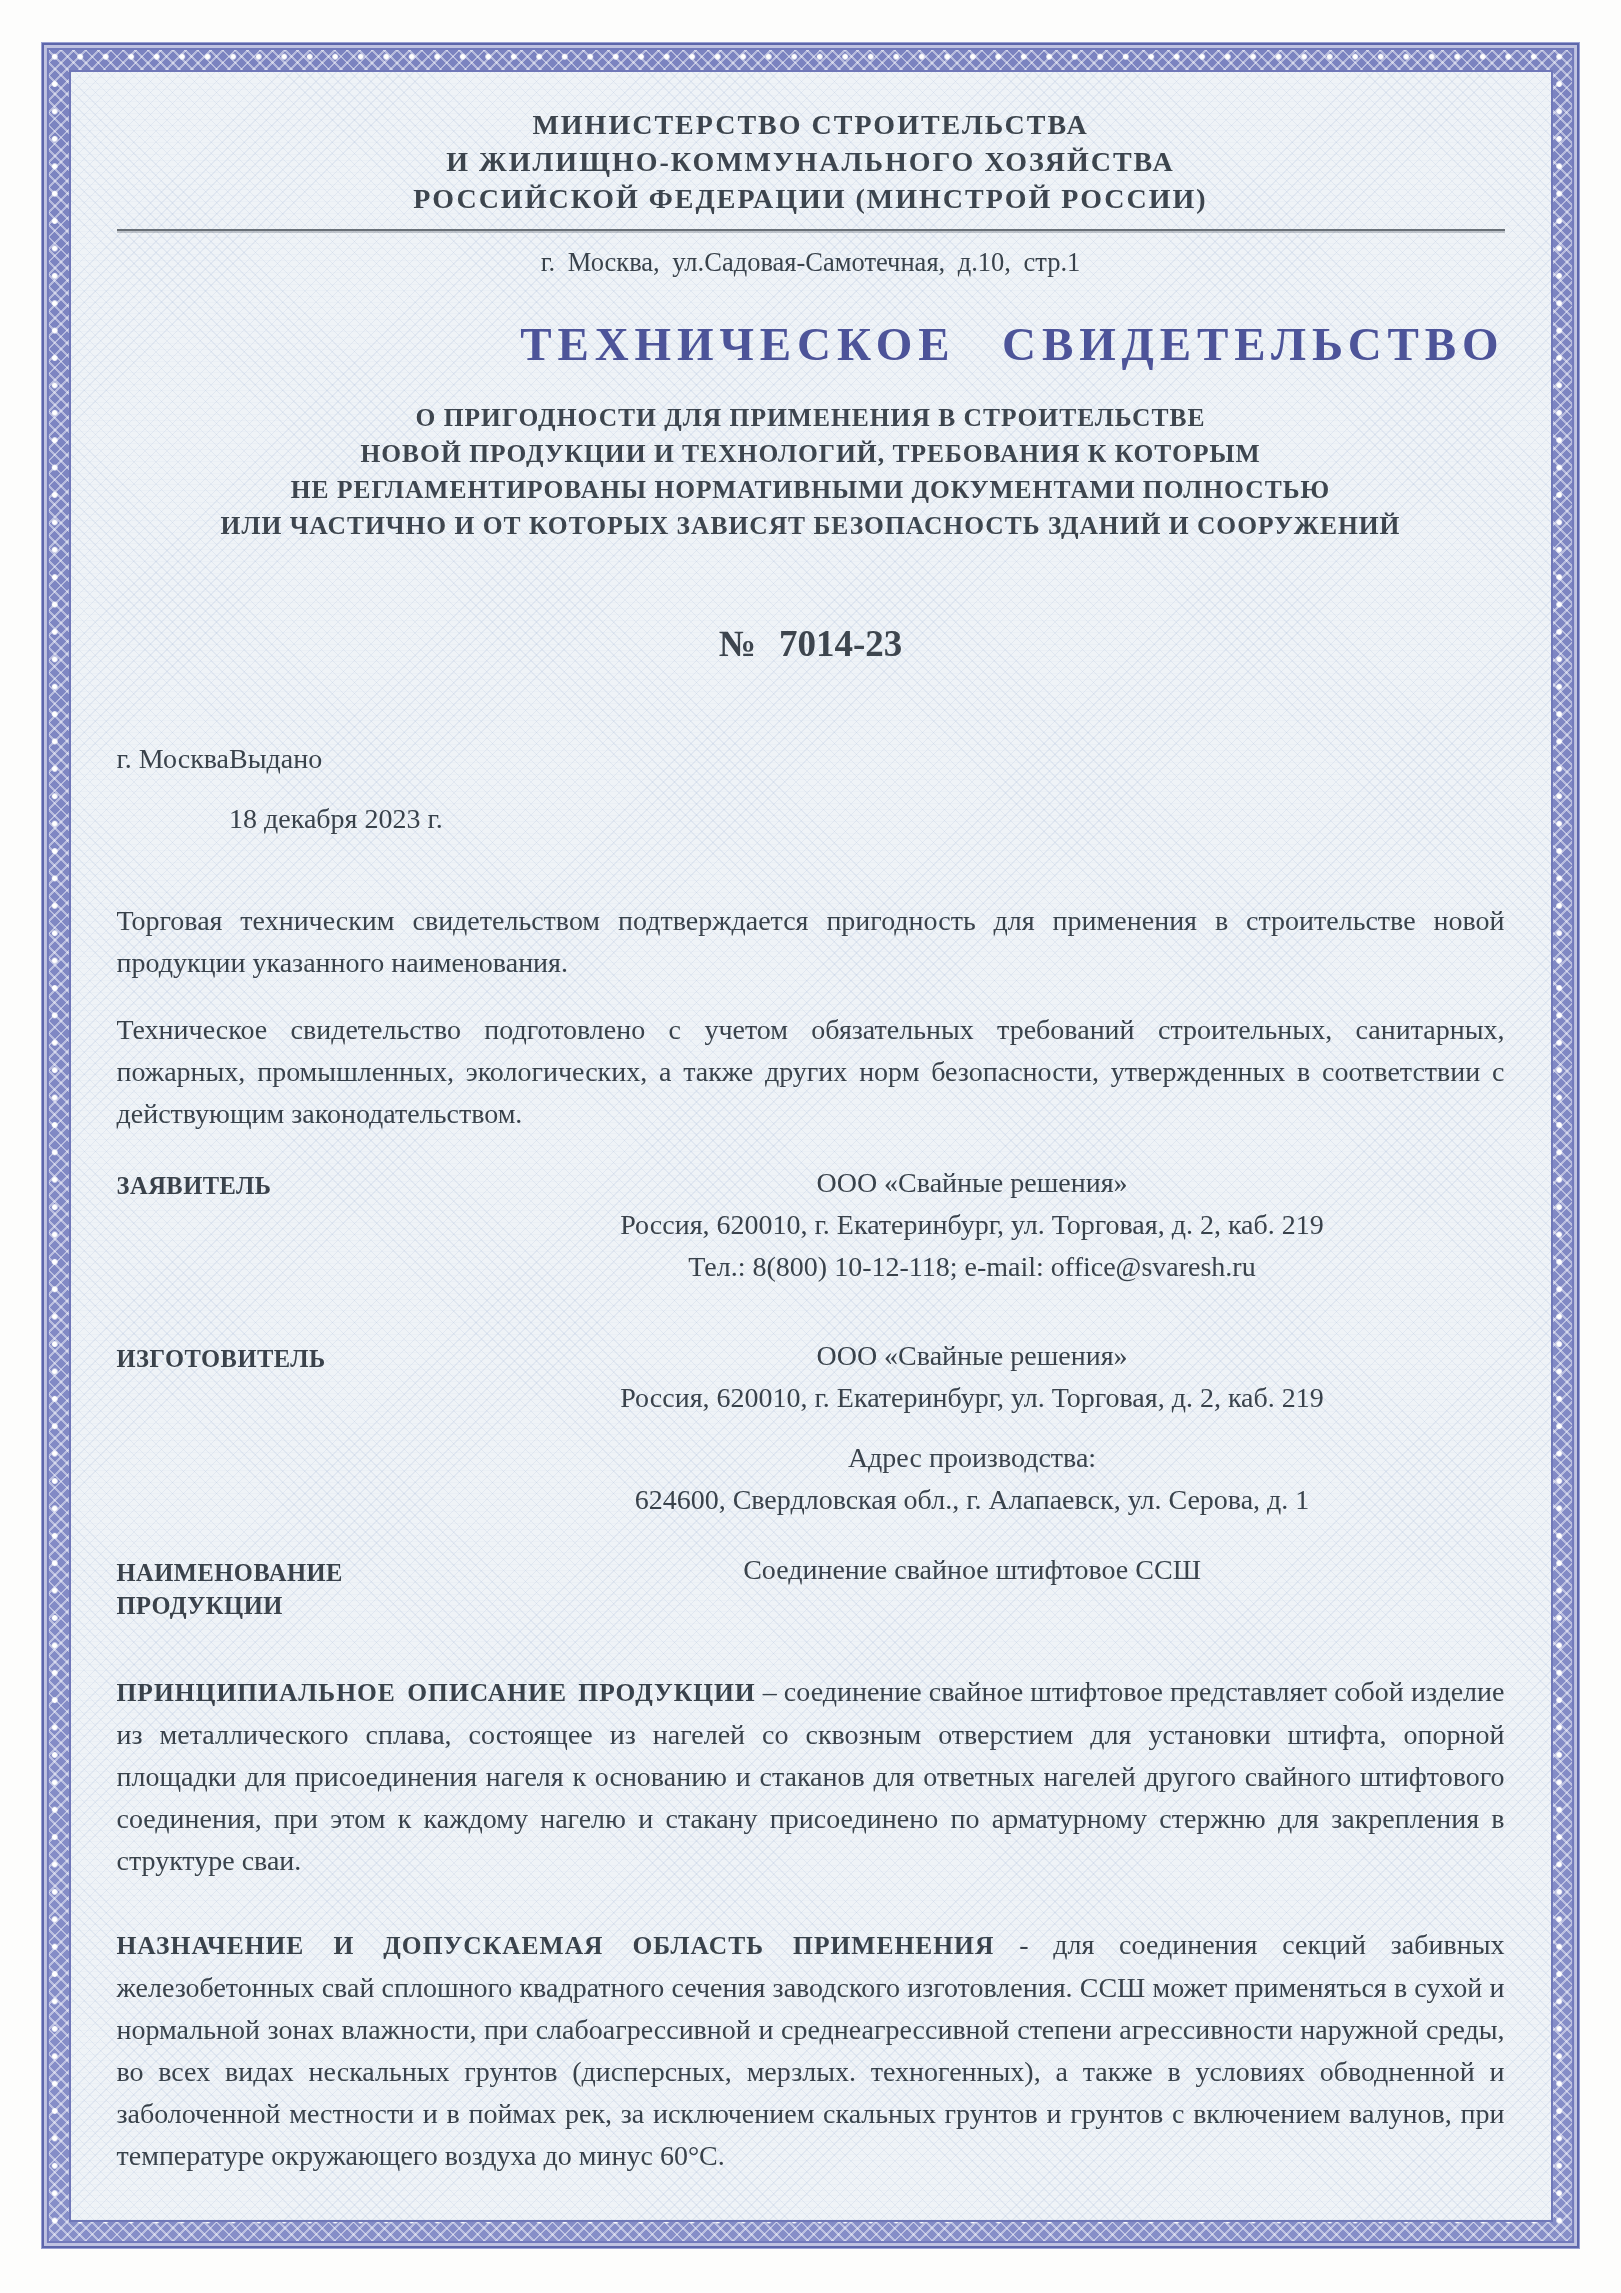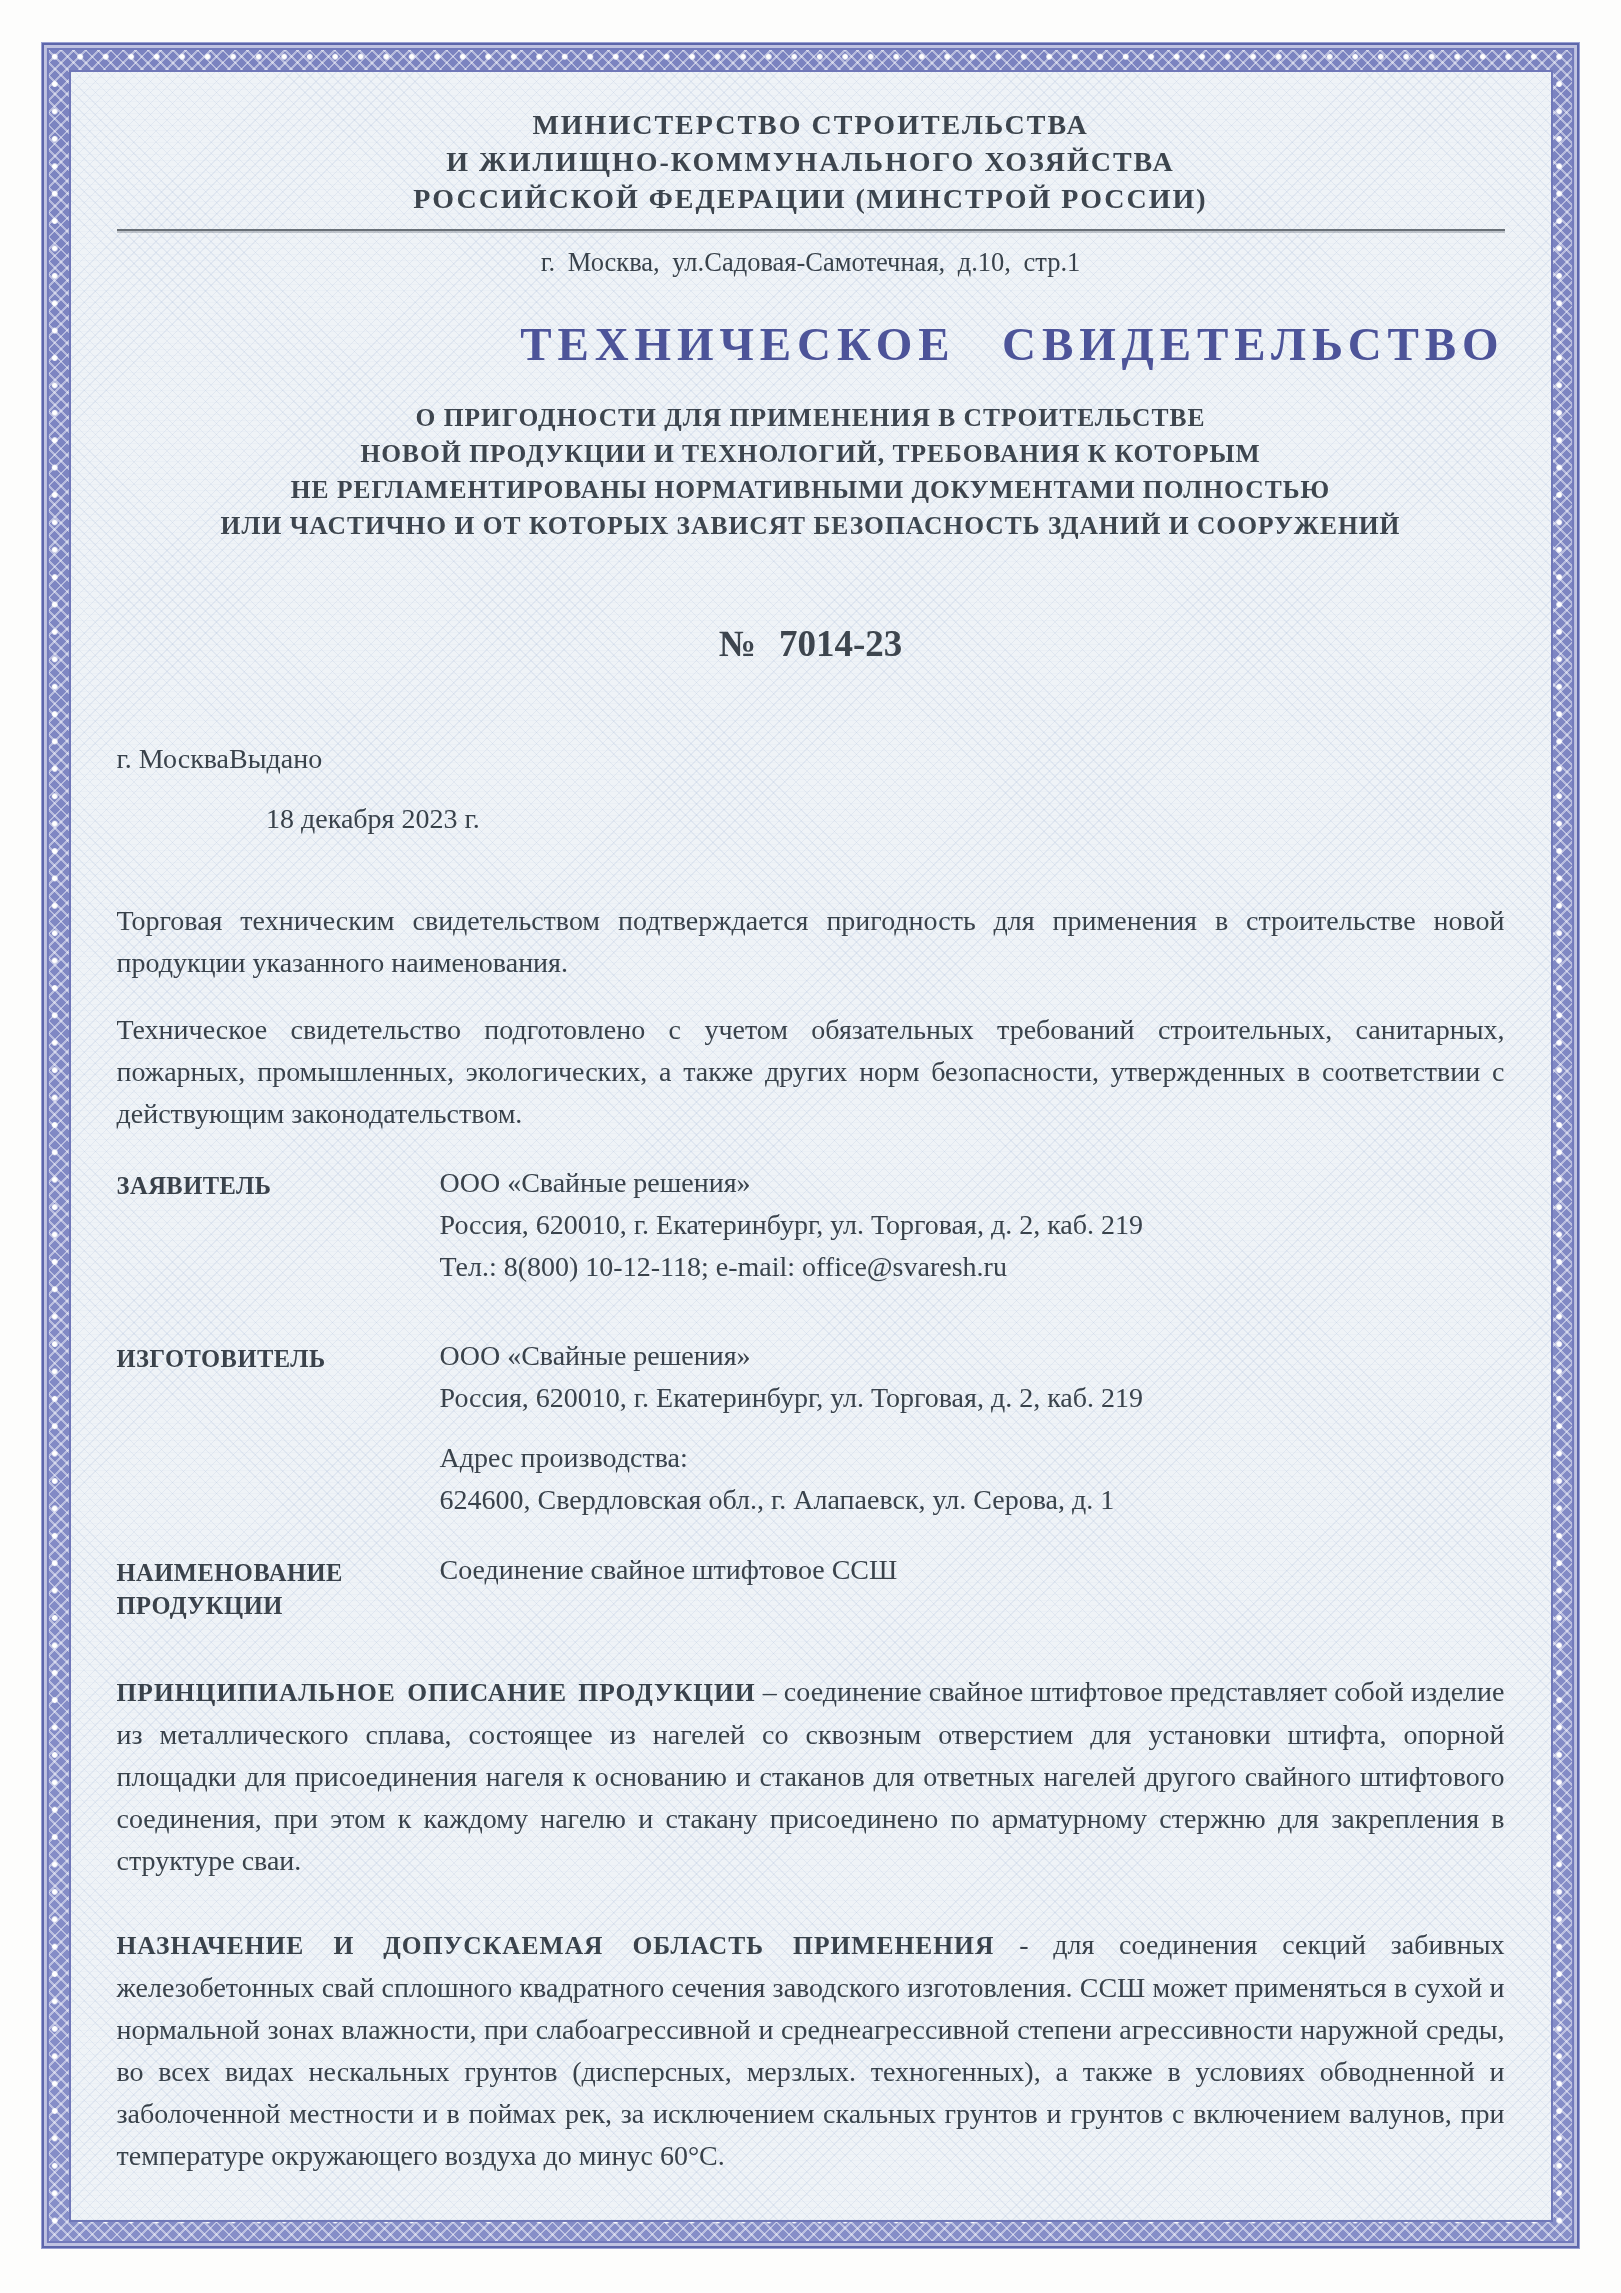--- a/index.html
+++ b/index.html
@@ -101,21 +101,21 @@
 
   
   .issue-row {
     margin-top: 78px;
     display: flex;
     justify-content: flex-start;
     align-items: flex-start;
     font-size: 28px;
   }
   .issued-block { width: 294px; text-align: left; }
-  .issued-block .date-line { margin-top: 27.4px; margin-left: 37px; }
+  .issued-block .date-line { margin-top: 27.4px; }
 
   
   .par {
     font-size: 28px;
     line-height: 42px;
     text-align: justify;
     margin: 0;
   }
   .par.p1 { margin-top: 65px; }
   .par.p2 { margin-top: 25.5px; }
@@ -138,20 +138,21 @@
     font-size: 24.5px;
     line-height: 33px;
     letter-spacing: 0.5px;
     padding-top: 6.9px;
     color: #3a424b;
   }
   .field-value {
     flex: 1 1 auto;
     font-size: 28px;
     line-height: 42px;
+    text-align: center;
   }
   .row-applicant    { margin-top: 26.5px; }
   .row-manufacturer { margin-top: 47px; }
   .row-product      { margin-top: 27.4px; }
   .production-block { margin-top: 18.6px; }
 
   .par-description { margin-top: 49px; }
   .par-application { margin-top: 42px; }
 </style>
 </head>

